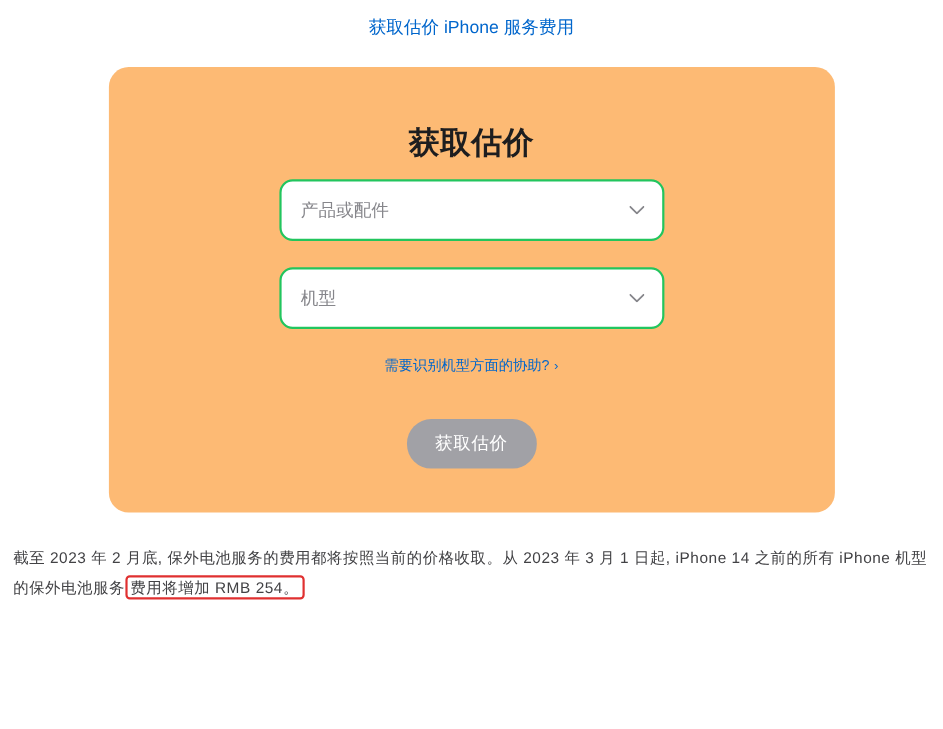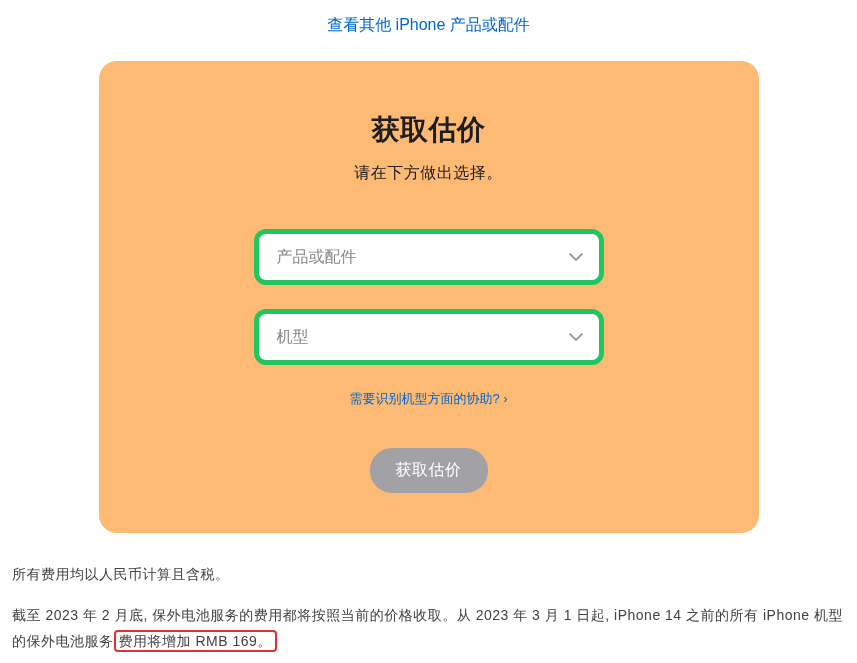--- a/index.html
+++ b/index.html
@@ -40,21 +40,21 @@
       margin-bottom: 45px;
     }
     .select-wrap {
       position: relative;
       width: 350px;
       margin: 0 auto 24px;
     }
     .select-box {
       width: 100%;
       height: 56px;
-      border: 5px solid #22c55e;
+      border: 2px solid #22c55e;
       border-radius: 12px;
       background: #ffffff;
       padding: 0 40px 0 18px;
       font-size: 16px;
       color: #86868b;
       text-align: left;
       cursor: pointer;
       display: flex;
       align-items: center;
       position: relative;
@@ -106,26 +106,25 @@
       border-radius: 4px;
       padding: 1px 3px;
       display: inline;
     }
     .cjk { letter-spacing: 0.5px; }
   </style>
 </head>
 <body>
 
 <div class="top-link">
-  <a href="#">查看其他 iPhone 产品或配件</a>
+  <a href="#">获取估价 iPhone 服务费用</a>
 </div>
 
 <div class="card">
   <div class="card-title cjk">获取估价</div>
-  <div class="card-subtitle cjk">请在下方做出选择。</div>
 
   <div class="select-wrap">
     <div class="select-box">
       <span>产品或配件</span>
       <span class="chevron">
         <svg viewBox="0 0 14 8">
             <path d="M1 1 L7 7 L13 1" fill="none" stroke="#86868b" stroke-width="1.6" stroke-linecap="round" stroke-linejoin="round"></path>
           </svg>
       </span>
     </div>
@@ -145,17 +144,16 @@
   <div class="help-link">
     <a href="#">
       <span>需要识别机型方面的协助?</span><span class="arrow">›</span>
     </a>
   </div>
 
   <button class="submit-btn cjk">获取估价</button>
 </div>
 
 <div class="footer cjk">
-  <p>所有费用均以人民币计算且含税。</p>
   <p>
-    <span>截至 2023 年 2 月底, 保外电池服务的费用都将按照当前的价格收取。从 2023 年 3 月 1 日起, iPhone 14 之前的所有 iPhone 机型的保外电池服务</span><span class="highlight">费用将增加 RMB 169。</span>
+    <span>截至 2023 年 2 月底, 保外电池服务的费用都将按照当前的价格收取。从 2023 年 3 月 1 日起, iPhone 14 之前的所有 iPhone 机型的保外电池服务</span><span class="highlight">费用将增加 RMB 254。</span>
   </p>
 </div>
 
 </body></html>

